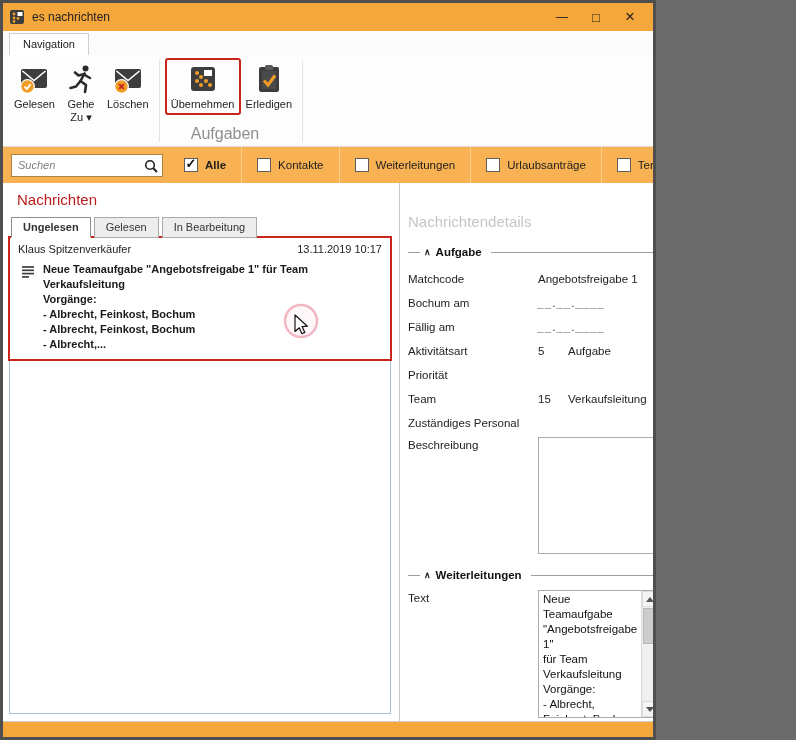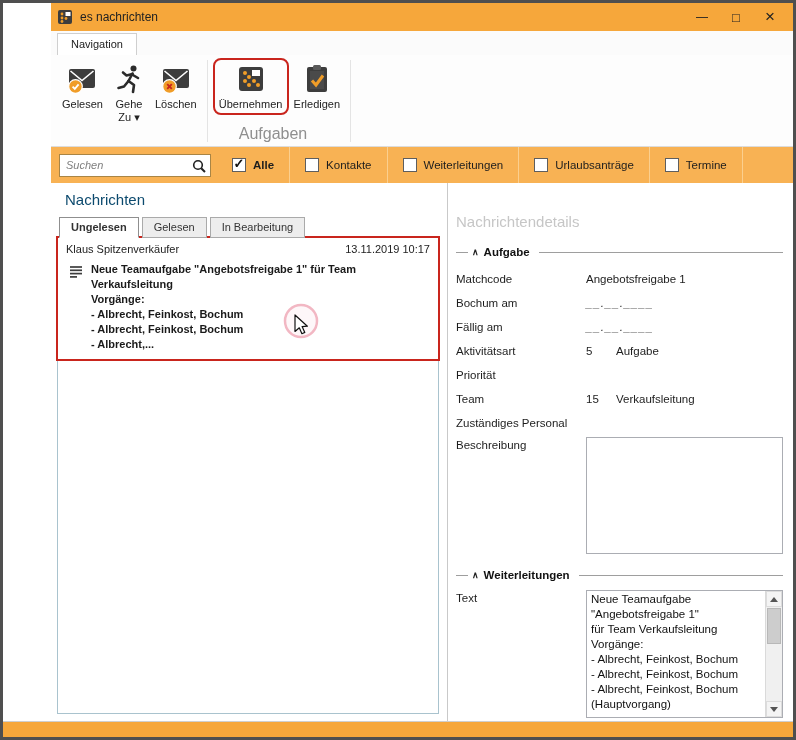--- a/index.html
+++ b/index.html
@@ -1,38 +1,38 @@
 <!DOCTYPE html>
 <html><head>
 <meta charset="utf-8">
 <style>
   * { margin:0; padding:0; box-sizing:border-box; font-family:"Liberation Sans", sans-serif; }
   html,body { background:#6b6b6b; }
-  .window { position:relative; width:796px; height:740px; background:#fff; border:3px solid #4f4f4f; overflow:hidden;padding-left:48px; }
+  .window { position:relative; width:656px; height:740px; background:#fff; border:3px solid #4f4f4f; overflow:hidden; }
 
   
   .titlebar { height:28px; background:#f6a73b; display:flex; align-items:center; padding:0 6px; }
   .app-icon { width:16px; height:16px; margin-right:7px; flex:none; }
   .title-text { font-size:12px; color:#222; }
   .win-controls { margin-left:auto; display:flex; }
   .win-btn { width:34px; height:26px; display:flex; align-items:center; justify-content:center; color:#222; cursor:default; }
   .win-btn.min { font-size:12px; }
   .win-btn.max { font-size:13px; }
   .win-btn.close { font-size:17px; }
 
   
   .tabrow { height:24px; background:#fbfbfb; padding-left:6px; }
   .ribbon-tab { display:inline-block; margin-top:2px; padding:4px 13px 5px; font-size:11px; color:#222;
                 background:#fff; border:1px solid #cfcfcf; border-bottom:none; position:relative; z-index:2; }
   .ribbon { height:92px; background:#fdfdfd; border-bottom:1px solid #dcdcdc; position:relative;
             display:flex; align-items:flex-start; padding:3px 0 0 6px; }
   .rbtn { display:flex; flex-direction:column; align-items:center; padding:3px 3px 2px; border:2px solid transparent;
           font-size:11px; color:#222; text-align:center; line-height:13px; }
   .rbtn svg { width:32px; height:32px; margin-bottom:3px; }
-  .rbtn.highlight { border-color:#c9251d; border-radius:8px; }
+  .rbtn.highlight { border-color:#c9251d; border-radius:3px; }
   .rsep { width:1px; height:82px; background:#e4e4e4; margin:2px 5px 0; flex:none; }
   .ribbon-group-label { position:absolute; left:152px; bottom:3px; width:140px; text-align:center;
                         font-size:16px; color:#8f8f8f; }
 
   
   .filterbar { height:36px; background:#f8b254; display:flex; align-items:center; padding:0 0 0 8px; }
   .searchwrap { position:relative; width:152px; height:23px; background:#fff; border:1px solid #b3judge;
                 border:1px solid #a98545; margin-right:6px; flex:none; }
   .searchwrap input { width:100%; height:100%; border:none; outline:none; padding:0 24px 0 6px; font-size:11px; background:transparent; }
   .searchwrap input::placeholder { font-style:italic; color:#7f7f7f; }
@@ -43,21 +43,21 @@
   .cbox.checked::after { content:"✓"; position:absolute; left:0.5px; top:-3px; font-size:13px; font-weight:bold; color:#111; }
   .fgroup .flab { font-size:11.5px; color:#1d1d1d; }
   .fgroup.checked .flab { font-weight:bold; }
 
   
   .content { display:flex; height:538px; position:relative; background:#fff; }
   .vdiv { width:1px; background:#c9c9c9; flex:none; }
 
   
   .left { width:396px; flex:none; padding:6px 8px 0 6px; }
-  .msg-title { color:#0c4a6e; font-size:15px; margin:2px 0 9px 8px; }
+  .msg-title { color:#b91c1c; font-size:15px; margin:2px 0 9px 8px; }
   .mtabs { display:flex; position:relative; z-index:2; margin-left:2px; }
   .mtab { padding:3px 11px 4px; font-size:11px; background:#ededed; border:1px solid #aaaaaa; margin-right:3px; color:#333; }
   .mtab.active { background:#fff; font-weight:bold; border-color:#8f8f8f; border-bottom-color:#fff; }
   .mlist { border:1px solid #a9c3ce; background:#fff; height:477px; margin-top:-1px; position:relative; }
   .msg-item { border:2px solid #c9251d; margin:-2px -2px 0; padding:5px 8px 7px; background:#fff; }
   .msg-head { display:flex; font-size:11px; color:#222; }
   .sender { }
   .mdate { margin-left:auto; }
   .msg-body { display:flex; margin-top:7px; }
   .micon { width:16px; height:16px; margin:2px 7px 0 2px; flex:none; }

